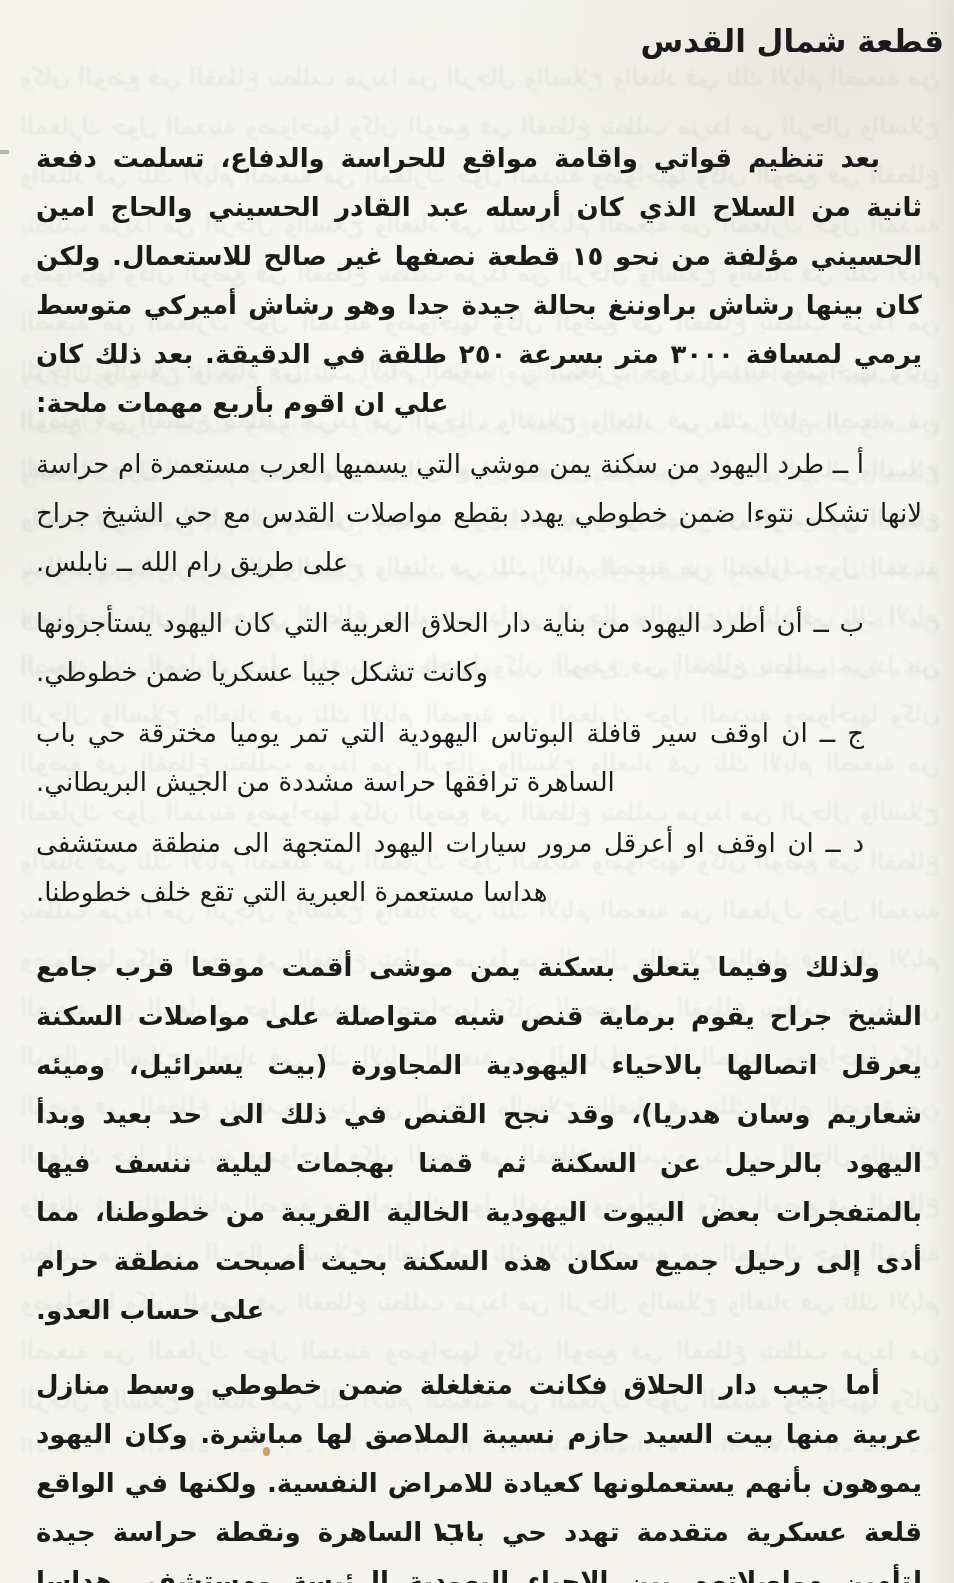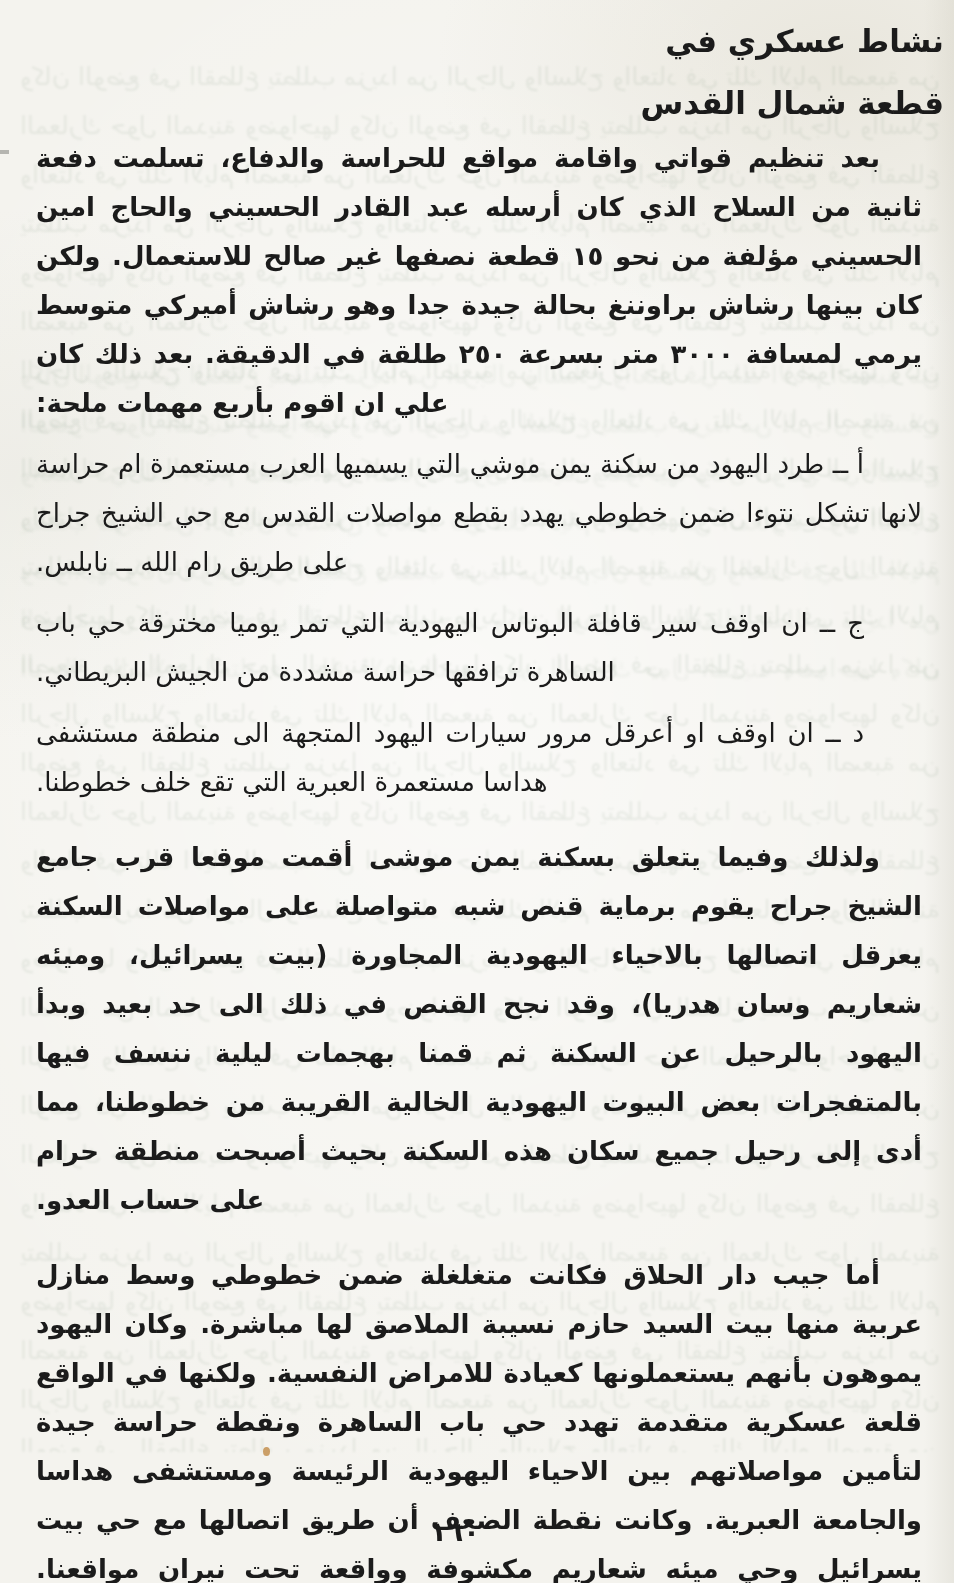--- a/index.html
+++ b/index.html
@@ -75,27 +75,27 @@
 <body>
 
 <div class="page">
 
   <div class="bleed" id="bleed-main">وكان الوضع في القطاع يتطلب مزيدا من الرجال والسلاح والعتاد في تلك الايام الصعبة من المعارك حول المدينة وضواحيها وكان الوضع في القطاع يتطلب مزيدا من الرجال والسلاح والعتاد في تلك الايام الصعبة من المعارك حول المدينة وضواحيها وكان الوضع في القطاع يتطلب مزيدا من الرجال والسلاح والعتاد في تلك الايام الصعبة من المعارك حول المدينة وضواحيها وكان الوضع في القطاع يتطلب مزيدا من الرجال والسلاح والعتاد في تلك الايام الصعبة من المعارك حول المدينة وضواحيها وكان الوضع في القطاع يتطلب مزيدا من الرجال والسلاح والعتاد في تلك الايام الصعبة من المعارك حول المدينة وضواحيها وكان الوضع في القطاع يتطلب مزيدا من الرجال والسلاح والعتاد في تلك الايام الصعبة من المعارك حول المدينة وضواحيها وكان الوضع في القطاع يتطلب مزيدا من الرجال والسلاح والعتاد في تلك الايام الصعبة من المعارك حول المدينة وضواحيها وكان الوضع في القطاع يتطلب مزيدا من الرجال والسلاح والعتاد في تلك الايام الصعبة من المعارك حول المدينة وضواحيها وكان الوضع في القطاع يتطلب مزيدا من الرجال والسلاح والعتاد في تلك الايام الصعبة من المعارك حول المدينة وضواحيها وكان الوضع في القطاع يتطلب مزيدا من الرجال والسلاح والعتاد في تلك الايام الصعبة من المعارك حول المدينة وضواحيها وكان الوضع في القطاع يتطلب مزيدا من الرجال والسلاح والعتاد في تلك الايام الصعبة من المعارك حول المدينة وضواحيها وكان الوضع في القطاع يتطلب مزيدا من الرجال والسلاح والعتاد في تلك الايام الصعبة من المعارك حول المدينة وضواحيها وكان الوضع في القطاع يتطلب مزيدا من الرجال والسلاح والعتاد في تلك الايام الصعبة من المعارك حول المدينة وضواحيها وكان الوضع في القطاع يتطلب مزيدا من الرجال والسلاح والعتاد في تلك الايام الصعبة من المعارك حول المدينة وضواحيها وكان الوضع في القطاع يتطلب مزيدا من الرجال والسلاح والعتاد في تلك الايام الصعبة من المعارك حول المدينة وضواحيها وكان الوضع في القطاع يتطلب مزيدا من الرجال والسلاح والعتاد في تلك الايام الصعبة من المعارك حول المدينة وضواحيها وكان الوضع في القطاع يتطلب مزيدا من الرجال والسلاح والعتاد في تلك الايام الصعبة من المعارك حول المدينة وضواحيها وكان الوضع في القطاع يتطلب مزيدا من الرجال والسلاح والعتاد في تلك الايام الصعبة من المعارك حول المدينة وضواحيها وكان الوضع في القطاع يتطلب مزيدا من الرجال والسلاح والعتاد في تلك الايام الصعبة من المعارك حول المدينة وضواحيها وكان الوضع في القطاع يتطلب مزيدا من الرجال والسلاح والعتاد في تلك الايام الصعبة من المعارك حول المدينة وضواحيها وكان الوضع في القطاع يتطلب مزيدا من الرجال والسلاح والعتاد في تلك الايام الصعبة من المعارك حول المدينة وضواحيها وكان الوضع في القطاع يتطلب مزيدا من الرجال والسلاح والعتاد في تلك الايام الصعبة من المعارك حول المدينة وضواحيها وكان الوضع في القطاع يتطلب مزيدا من الرجال والسلاح والعتاد في تلك الايام الصعبة من المعارك حول المدينة وضواحيها وكان الوضع في القطاع يتطلب مزيدا من الرجال والسلاح والعتاد في تلك الايام الصعبة من المعارك حول المدينة وضواحيها وكان الوضع في القطاع يتطلب مزيدا من الرجال والسلاح والعتاد في تلك الايام الصعبة من المعارك حول المدينة وضواحيها وكان الوضع في القطاع يتطلب مزيدا من الرجال والسلاح والعتاد في تلك الايام الصعبة من المعارك حول المدينة وضواحيها وكان الوضع في القطاع يتطلب مزيدا من الرجال والسلاح والعتاد في تلك الايام الصعبة من المعارك حول المدينة وضواحيها وكان الوضع في القطاع يتطلب مزيدا من الرجال والسلاح والعتاد في تلك الايام الصعبة من المعارك حول المدينة وضواحيها وكان الوضع في القطاع يتطلب مزيدا من الرجال والسلاح والعتاد في تلك الايام الصعبة من المعارك حول المدينة وضواحيها وكان الوضع في القطاع يتطلب مزيدا من الرجال والسلاح والعتاد في تلك الايام الصعبة من المعارك حول المدينة وضواحيها </div>
   <div class="bleed patch" id="bleed-patch">وكان الوضع في القطاع يتطلب مزيدا من الرجال والسلاح والعتاد في تلك الايام الصعبة من المعارك حول المدينة وضواحيها وكان الوضع في القطاع يتطلب مزيدا من الرجال والسلاح والعتاد في تلك الايام الصعبة من المعارك حول المدينة وضواحيها وكان الوضع في القطاع يتطلب مزيدا من الرجال والسلاح والعتاد في تلك الايام الصعبة من المعارك حول المدينة وضواحيها وكان الوضع في القطاع يتطلب مزيدا من الرجال والسلاح والعتاد في تلك الايام الصعبة من المعارك حول المدينة وضواحيها وكان الوضع في القطاع يتطلب مزيدا من الرجال والسلاح والعتاد في تلك الايام الصعبة من المعارك حول المدينة وضواحيها وكان الوضع في القطاع يتطلب مزيدا من الرجال والسلاح والعتاد في تلك الايام الصعبة من المعارك حول المدينة وضواحيها وكان الوضع في القطاع يتطلب مزيدا من الرجال والسلاح والعتاد في تلك الايام الصعبة من المعارك حول المدينة وضواحيها وكان الوضع في القطاع يتطلب مزيدا من الرجال والسلاح والعتاد في تلك الايام الصعبة من المعارك حول المدينة وضواحيها وكان الوضع في القطاع يتطلب مزيدا من الرجال والسلاح والعتاد في تلك الايام الصعبة من المعارك حول المدينة وضواحيها وكان الوضع في القطاع يتطلب مزيدا من الرجال والسلاح والعتاد في تلك الايام الصعبة من المعارك حول المدينة وضواحيها وكان الوضع في القطاع يتطلب مزيدا من الرجال والسلاح والعتاد في تلك الايام الصعبة من المعارك حول المدينة وضواحيها وكان الوضع في القطاع يتطلب مزيدا من الرجال والسلاح والعتاد في تلك الايام الصعبة من المعارك حول المدينة وضواحيها وكان الوضع في القطاع يتطلب مزيدا من الرجال والسلاح والعتاد في تلك الايام الصعبة من المعارك حول المدينة وضواحيها وكان الوضع في القطاع يتطلب مزيدا من الرجال والسلاح والعتاد في تلك الايام الصعبة من المعارك حول المدينة وضواحيها وكان الوضع في القطاع يتطلب مزيدا من الرجال والسلاح والعتاد في تلك الايام الصعبة من المعارك حول المدينة وضواحيها وكان الوضع في القطاع يتطلب مزيدا من الرجال والسلاح والعتاد في تلك الايام الصعبة من المعارك حول المدينة وضواحيها وكان الوضع في القطاع يتطلب مزيدا من الرجال والسلاح والعتاد في تلك الايام الصعبة من المعارك حول المدينة وضواحيها وكان الوضع في القطاع يتطلب مزيدا من الرجال والسلاح والعتاد في تلك الايام الصعبة من المعارك حول المدينة وضواحيها وكان الوضع في القطاع يتطلب مزيدا من الرجال والسلاح والعتاد في تلك الايام الصعبة من المعارك حول المدينة وضواحيها وكان الوضع في القطاع يتطلب مزيدا من الرجال والسلاح والعتاد في تلك الايام الصعبة من المعارك حول المدينة وضواحيها وكان الوضع في القطاع يتطلب مزيدا من الرجال والسلاح والعتاد في تلك الايام الصعبة من المعارك حول المدينة وضواحيها وكان الوضع في القطاع يتطلب مزيدا من الرجال والسلاح والعتاد في تلك الايام الصعبة من المعارك حول المدينة وضواحيها وكان الوضع في القطاع يتطلب مزيدا من الرجال والسلاح والعتاد في تلك الايام الصعبة من المعارك حول المدينة وضواحيها وكان الوضع في القطاع يتطلب مزيدا من الرجال والسلاح والعتاد في تلك الايام الصعبة من المعارك حول المدينة وضواحيها وكان الوضع في القطاع يتطلب مزيدا من الرجال والسلاح والعتاد في تلك الايام الصعبة من المعارك حول المدينة وضواحيها وكان الوضع في القطاع يتطلب مزيدا من الرجال والسلاح والعتاد في تلك الايام الصعبة من المعارك حول المدينة وضواحيها وكان الوضع في القطاع يتطلب مزيدا من الرجال والسلاح والعتاد في تلك الايام الصعبة من المعارك حول المدينة وضواحيها وكان الوضع في القطاع يتطلب مزيدا من الرجال والسلاح والعتاد في تلك الايام الصعبة من المعارك حول المدينة وضواحيها وكان الوضع في القطاع يتطلب مزيدا من الرجال والسلاح والعتاد في تلك الايام الصعبة من المعارك حول المدينة وضواحيها وكان الوضع في القطاع يتطلب مزيدا من الرجال والسلاح والعتاد في تلك الايام الصعبة من المعارك حول المدينة وضواحيها </div>
 
   <div class="content">
 
     <div class="heading">
-      <div>نشاط عسكري في</div>
       <div>قطعة شمال القدس</div>
     </div>
 
     <div class="body-text" id="body-text">
         <p class="para">بعد تنظيم قواتي واقامة مواقع للحراسة والدفاع، تسلمت دفعة ثانية من السلاح الذي كان أرسله عبد القادر الحسيني والحاج امين الحسيني مؤلفة من نحو ١٥ قطعة نصفها غير صالح للاستعمال. ولكن كان بينها رشاش براوننغ بحالة جيدة جدا وهو رشاش أميركي متوسط يرمي لمسافة ٣٠٠٠ متر بسرعة ٢٥٠ طلقة في الدقيقة. بعد ذلك كان علي ان اقوم بأربع مهمات ملحة:</p>
         <p class="item">أ ــ طرد اليهود من سكنة يمن موشي التي يسميها العرب مستعمرة ام حراسة لانها تشكل نتوءا ضمن خطوطي يهدد بقطع مواصلات القدس مع حي الشيخ جراح على طريق رام الله ــ نابلس.</p>
+        <p class="item">ب ــ أن أطرد اليهود من بناية دار الحلاق العربية التي كان اليهود يستأجرونها وكانت تشكل جيبا عسكريا ضمن خطوطي.</p>
         <p class="item">ج ــ ان اوقف سير قافلة البوتاس اليهودية التي تمر يوميا مخترقة حي باب الساهرة ترافقها حراسة مشددة من الجيش البريطاني.</p>
         <p class="item">د ــ ان اوقف او أعرقل مرور سيارات اليهود المتجهة الى منطقة مستشفى هداسا مستعمرة العبرية التي تقع خلف خطوطنا.</p>
         <p class="para spaced">ولذلك وفيما يتعلق بسكنة يمن موشى أقمت موقعا قرب جامع الشيخ جراح يقوم برماية قنص شبه متواصلة على مواصلات السكنة يعرقل اتصالها بالاحياء اليهودية المجاورة (بيت يسرائيل، وميئه شعاريم وسان هدريا)، وقد نجح القنص في ذلك الى حد بعيد وبدأ اليهود بالرحيل عن السكنة ثم قمنا بهجمات ليلية ننسف فيها بالمتفجرات بعض البيوت اليهودية الخالية القريبة من خطوطنا، مما أدى إلى رحيل جميع سكان هذه السكنة بحيث أصبحت منطقة حرام على حساب العدو.</p>
         <p class="para spaced">أما جيب دار الحلاق فكانت متغلغلة ضمن خطوطي وسط منازل عربية منها بيت السيد حازم نسيبة الملاصق لها مباشرة. وكان اليهود يموهون بأنهم يستعملونها كعيادة للامراض النفسية. ولكنها في الواقع قلعة عسكرية متقدمة تهدد حي باب الساهرة ونقطة حراسة جيدة لتأمين مواصلاتهم بين الاحياء اليهودية الرئيسة ومستشفى هداسا والجامعة العبرية. وكانت نقطة الضعف أن طريق اتصالها مع حي بيت يسرائيل وحي ميئه شعاريم مكشوفة وواقعة تحت نيران مواقعنا. ولخطورة هذا الموقع نظمت هجوما بدأت به بنفسي، حيث ألقيت وسط النهار قنبلة يدوية على مدخل البيت ثم دخلت الى بيت السيد حازم نسيبة واشرفت على الموقع من احد شبابيكه. واستنجد اليهود بالانكليز الذين وصلوا بسرعة وخرج ثلاثة من اليهود</p>
       </div>
 
     <div class="page-number">١٦٠</div>
 
     <div class="speck"></div>
     <div class="edge-mark"></div>

